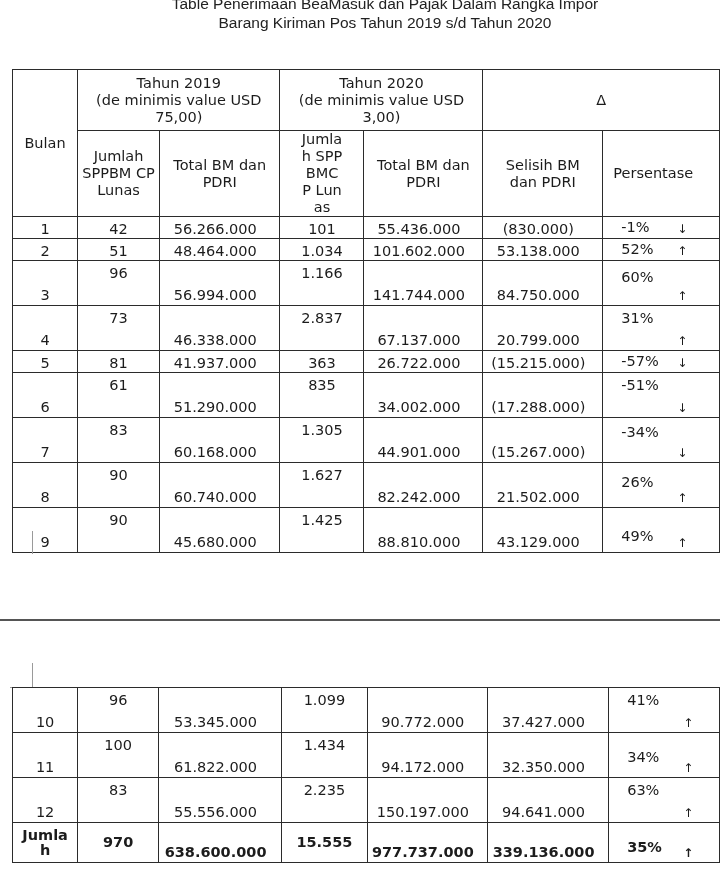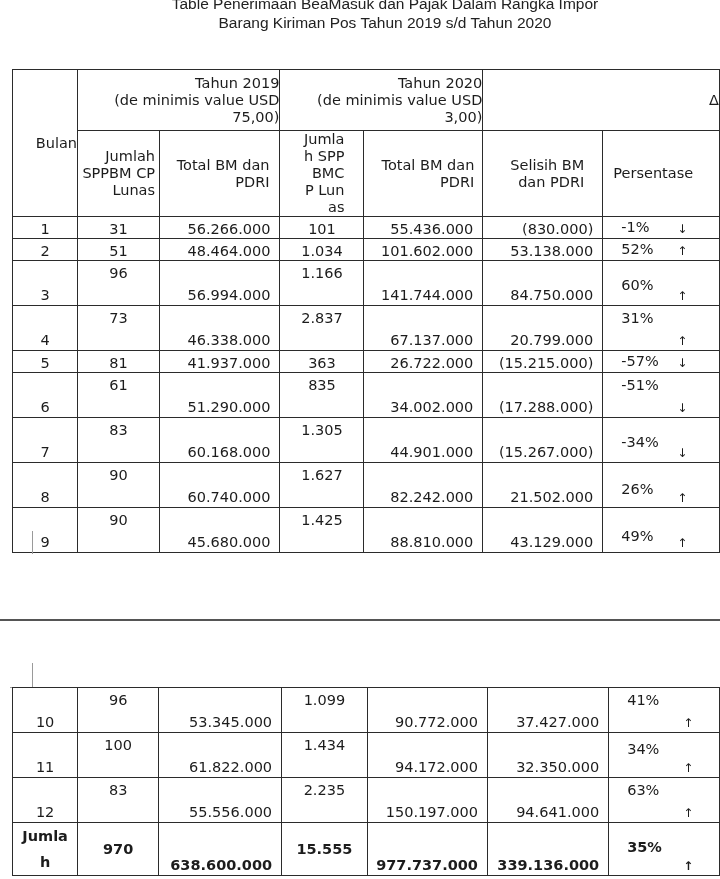--- a/index.html
+++ b/index.html
@@ -19,24 +19,24 @@
   }
   td {
     border: 1px solid #2b2b2b; padding: 0; font-size: 14.5px;
     line-height: 17px; color: #1c1c1c; overflow: hidden;
   }
   .t1 { left: 12px; top: 69px; }
   .t2 { left: 12px; top: 687px; }
   col.c0 { width: 68px; } col.c1 { width: 85px; } col.c2 { width: 124px; }
   col.c3 { width: 88px; } col.c4 { width: 121px; } col.c5 { width: 122px; }
   col.c6 { width: 120px; }
-  .hdr { text-align: right; vertical-align: middle; }
+  .hdr { text-align: center; vertical-align: middle; }
   .it { }
   .center { text-align: center; }
-  .num { text-align: right; padding-right: 9px; }
+  .num { text-align: center; padding-right: 9px; }
   .pct { position: relative; }
   .pct .pv { position: absolute; left: 18px; }
   .pct .arr { position: absolute; left: 74px; font-size: 12px; }
   
   tr.s td { height: 21px; vertical-align: bottom; }
   
   tr.t td { height: 40px; }
   .bot { vertical-align: bottom; padding-bottom: 1px; }
   .topv { vertical-align: top; padding-top: 4px; }
   .midv { vertical-align: middle; }
@@ -87,21 +87,21 @@
     <td class="hdr" style="padding:0 10px">Total BM dan PDRI</td>
     <td class="hdr" style="padding:0 19px;word-break:break-all">Jumlah SPPBMC P Lunas</td>
     <td class="hdr" style="padding:0 8px">Total BM dan PDRI</td>
     <td class="hdr" style="padding:14px 18px">Selisih BM dan PDRI</td>
     <td class="hdr" style="text-align:left;padding-left:10px">Persentase</td>
   </tr>
   </tbody>
     <tbody id="page1-body">
       <tr class="s">
         <td class="center">1</td>
-        <td class="center">31</td>
+        <td class="center">42</td>
         <td class="num">56.266.000</td>
         <td class="center">101</td>
         <td class="num">55.436.000</td>
         <td class="num">(830.000)</td>
         <td class="pct">
           <span class="pv" style="top:2px">-1%</span>
           <span class="arr" style="bottom:0">↓</span>
         </td>
       </tr>
       <tr class="s">
@@ -117,21 +117,21 @@
         </td>
       </tr>
       <tr class="t">
         <td class="center bot">3</td>
         <td class="center topv">96</td>
         <td class="num bot">56.994.000</td>
         <td class="center topv">1.166</td>
         <td class="num bot">141.744.000</td>
         <td class="num bot">84.750.000</td>
         <td class="pct">
-          <span class="pv" style="top:16px">60%</span>
+          <span class="pv" style="top:8px">60%</span>
           <span class="arr" style="bottom:0">↑</span>
         </td>
       </tr>
       <tr class="t">
         <td class="center bot">4</td>
         <td class="center topv">73</td>
         <td class="num bot">46.338.000</td>
         <td class="center topv">2.837</td>
         <td class="num bot">67.137.000</td>
         <td class="num bot">20.799.000</td>
@@ -165,33 +165,33 @@
         </td>
       </tr>
       <tr class="t">
         <td class="center bot">7</td>
         <td class="center topv">83</td>
         <td class="num bot">60.168.000</td>
         <td class="center topv">1.305</td>
         <td class="num bot">44.901.000</td>
         <td class="num bot">(15.267.000)</td>
         <td class="pct">
-          <span class="pv" style="top:16px">-34%</span>
+          <span class="pv" style="top:6px">-34%</span>
           <span class="arr" style="bottom:0">↓</span>
         </td>
       </tr>
       <tr class="t">
         <td class="center bot">8</td>
         <td class="center topv">90</td>
         <td class="num bot">60.740.000</td>
         <td class="center topv">1.627</td>
         <td class="num bot">82.242.000</td>
         <td class="num bot">21.502.000</td>
         <td class="pct">
-          <span class="pv" style="top:18px">26%</span>
+          <span class="pv" style="top:11px">26%</span>
           <span class="arr" style="bottom:0">↑</span>
         </td>
       </tr>
       <tr class="t">
         <td class="center bot">9</td>
         <td class="center topv">90</td>
         <td class="num bot">45.680.000</td>
         <td class="center topv">1.425</td>
         <td class="num bot">88.810.000</td>
         <td class="num bot">43.129.000</td>
@@ -231,40 +231,40 @@
         </td>
       </tr>
       <tr class="t">
         <td class="center bot">11</td>
         <td class="center topv">100</td>
         <td class="num bot">61.822.000</td>
         <td class="center topv">1.434</td>
         <td class="num bot">94.172.000</td>
         <td class="num bot">32.350.000</td>
         <td class="pct">
-          <span class="pv" style="top:8px">34%</span>
+          <span class="pv" style="top:16px">34%</span>
           <span class="arr" style="bottom:0">↑</span>
         </td>
       </tr>
       <tr class="t">
         <td class="center bot">12</td>
         <td class="center topv">83</td>
         <td class="num bot">55.556.000</td>
         <td class="center topv">2.235</td>
         <td class="num bot">150.197.000</td>
         <td class="num bot">94.641.000</td>
         <td class="pct">
           <span class="pv" style="top:4px">63%</span>
           <span class="arr" style="bottom:0">↑</span>
         </td>
       </tr>
     </tbody>
   <tbody>
       <tr style="height:40px">
-    <td class="center midv bold" style="line-height:26px;word-break:break-all;padding:0 8px">Jumlah</td>
+    <td class="center midv bold" style="line-height:15px;word-break:break-all;padding:0 8px">Jumlah</td>
     <td class="center midv bold">970</td>
     <td class="num bot bold">638.600.000</td>
     <td class="center midv bold">15.555</td>
     <td class="num bot bold">977.737.000</td>
     <td class="num bot bold">339.136.000</td>
     <td class="pct">
       <span class="pv bold" style="top:16px">35%</span>
       <span class="arr bold" style="bottom:0">↑</span>
     </td>
   </tr>

